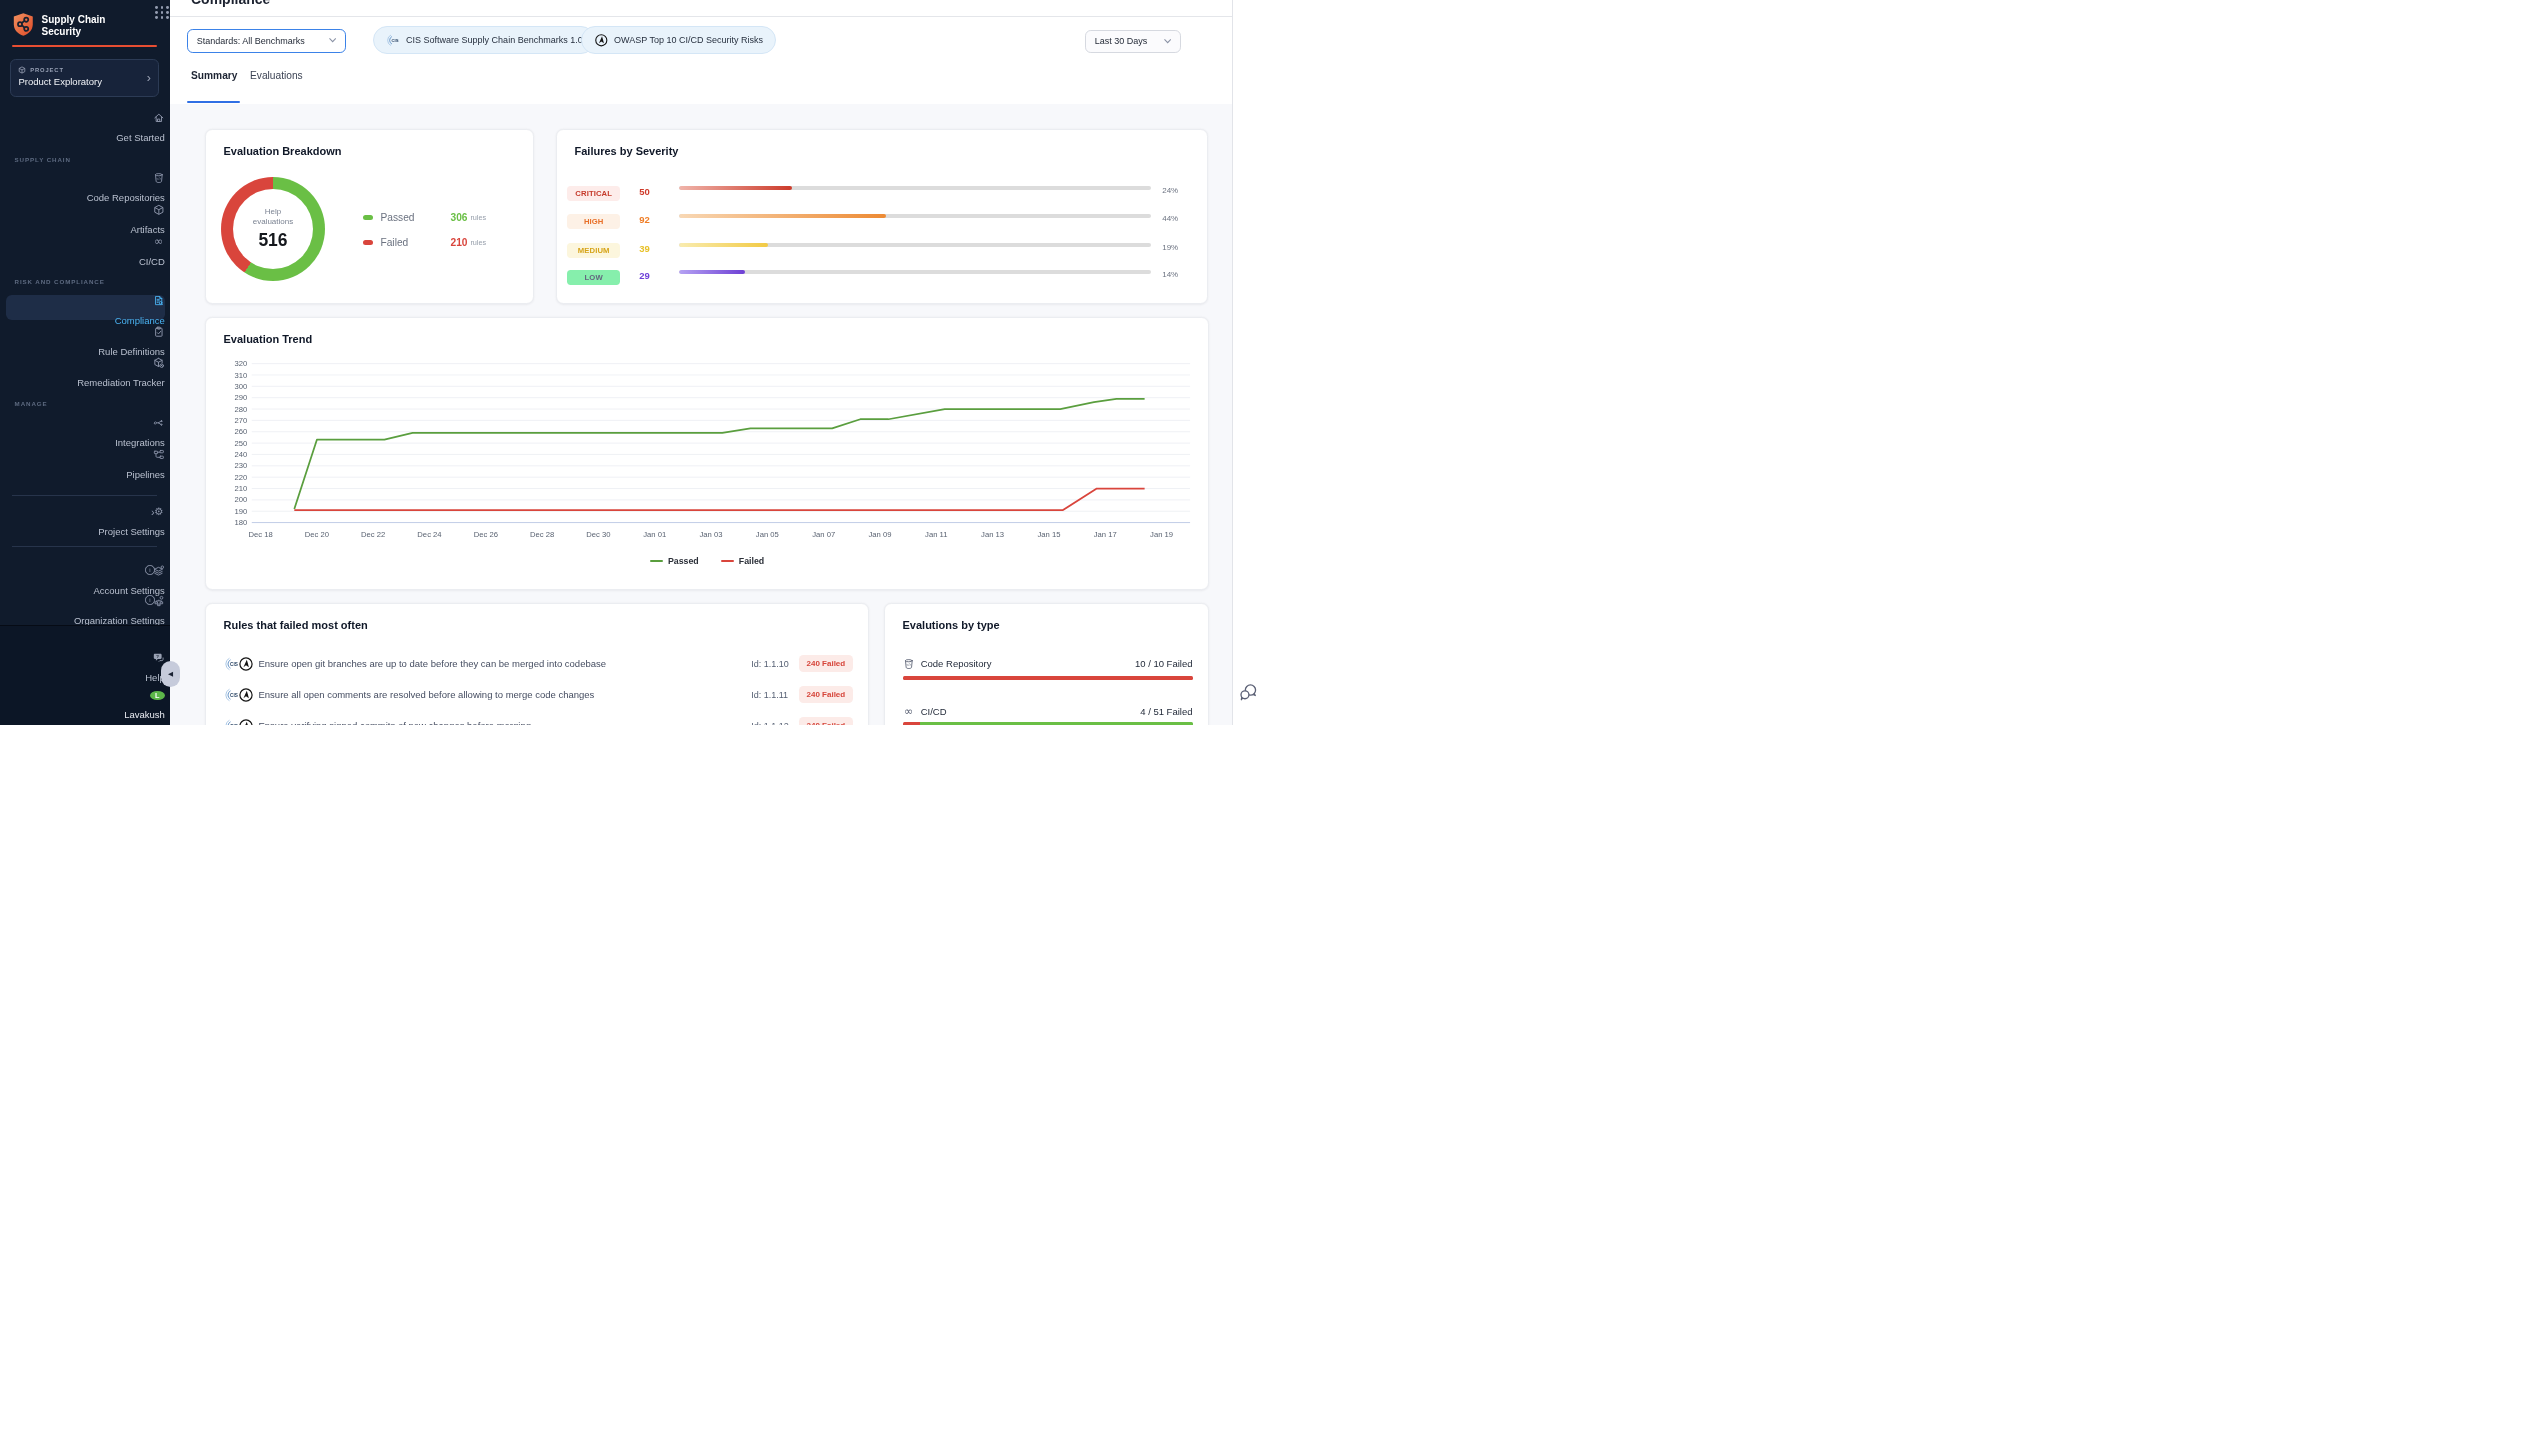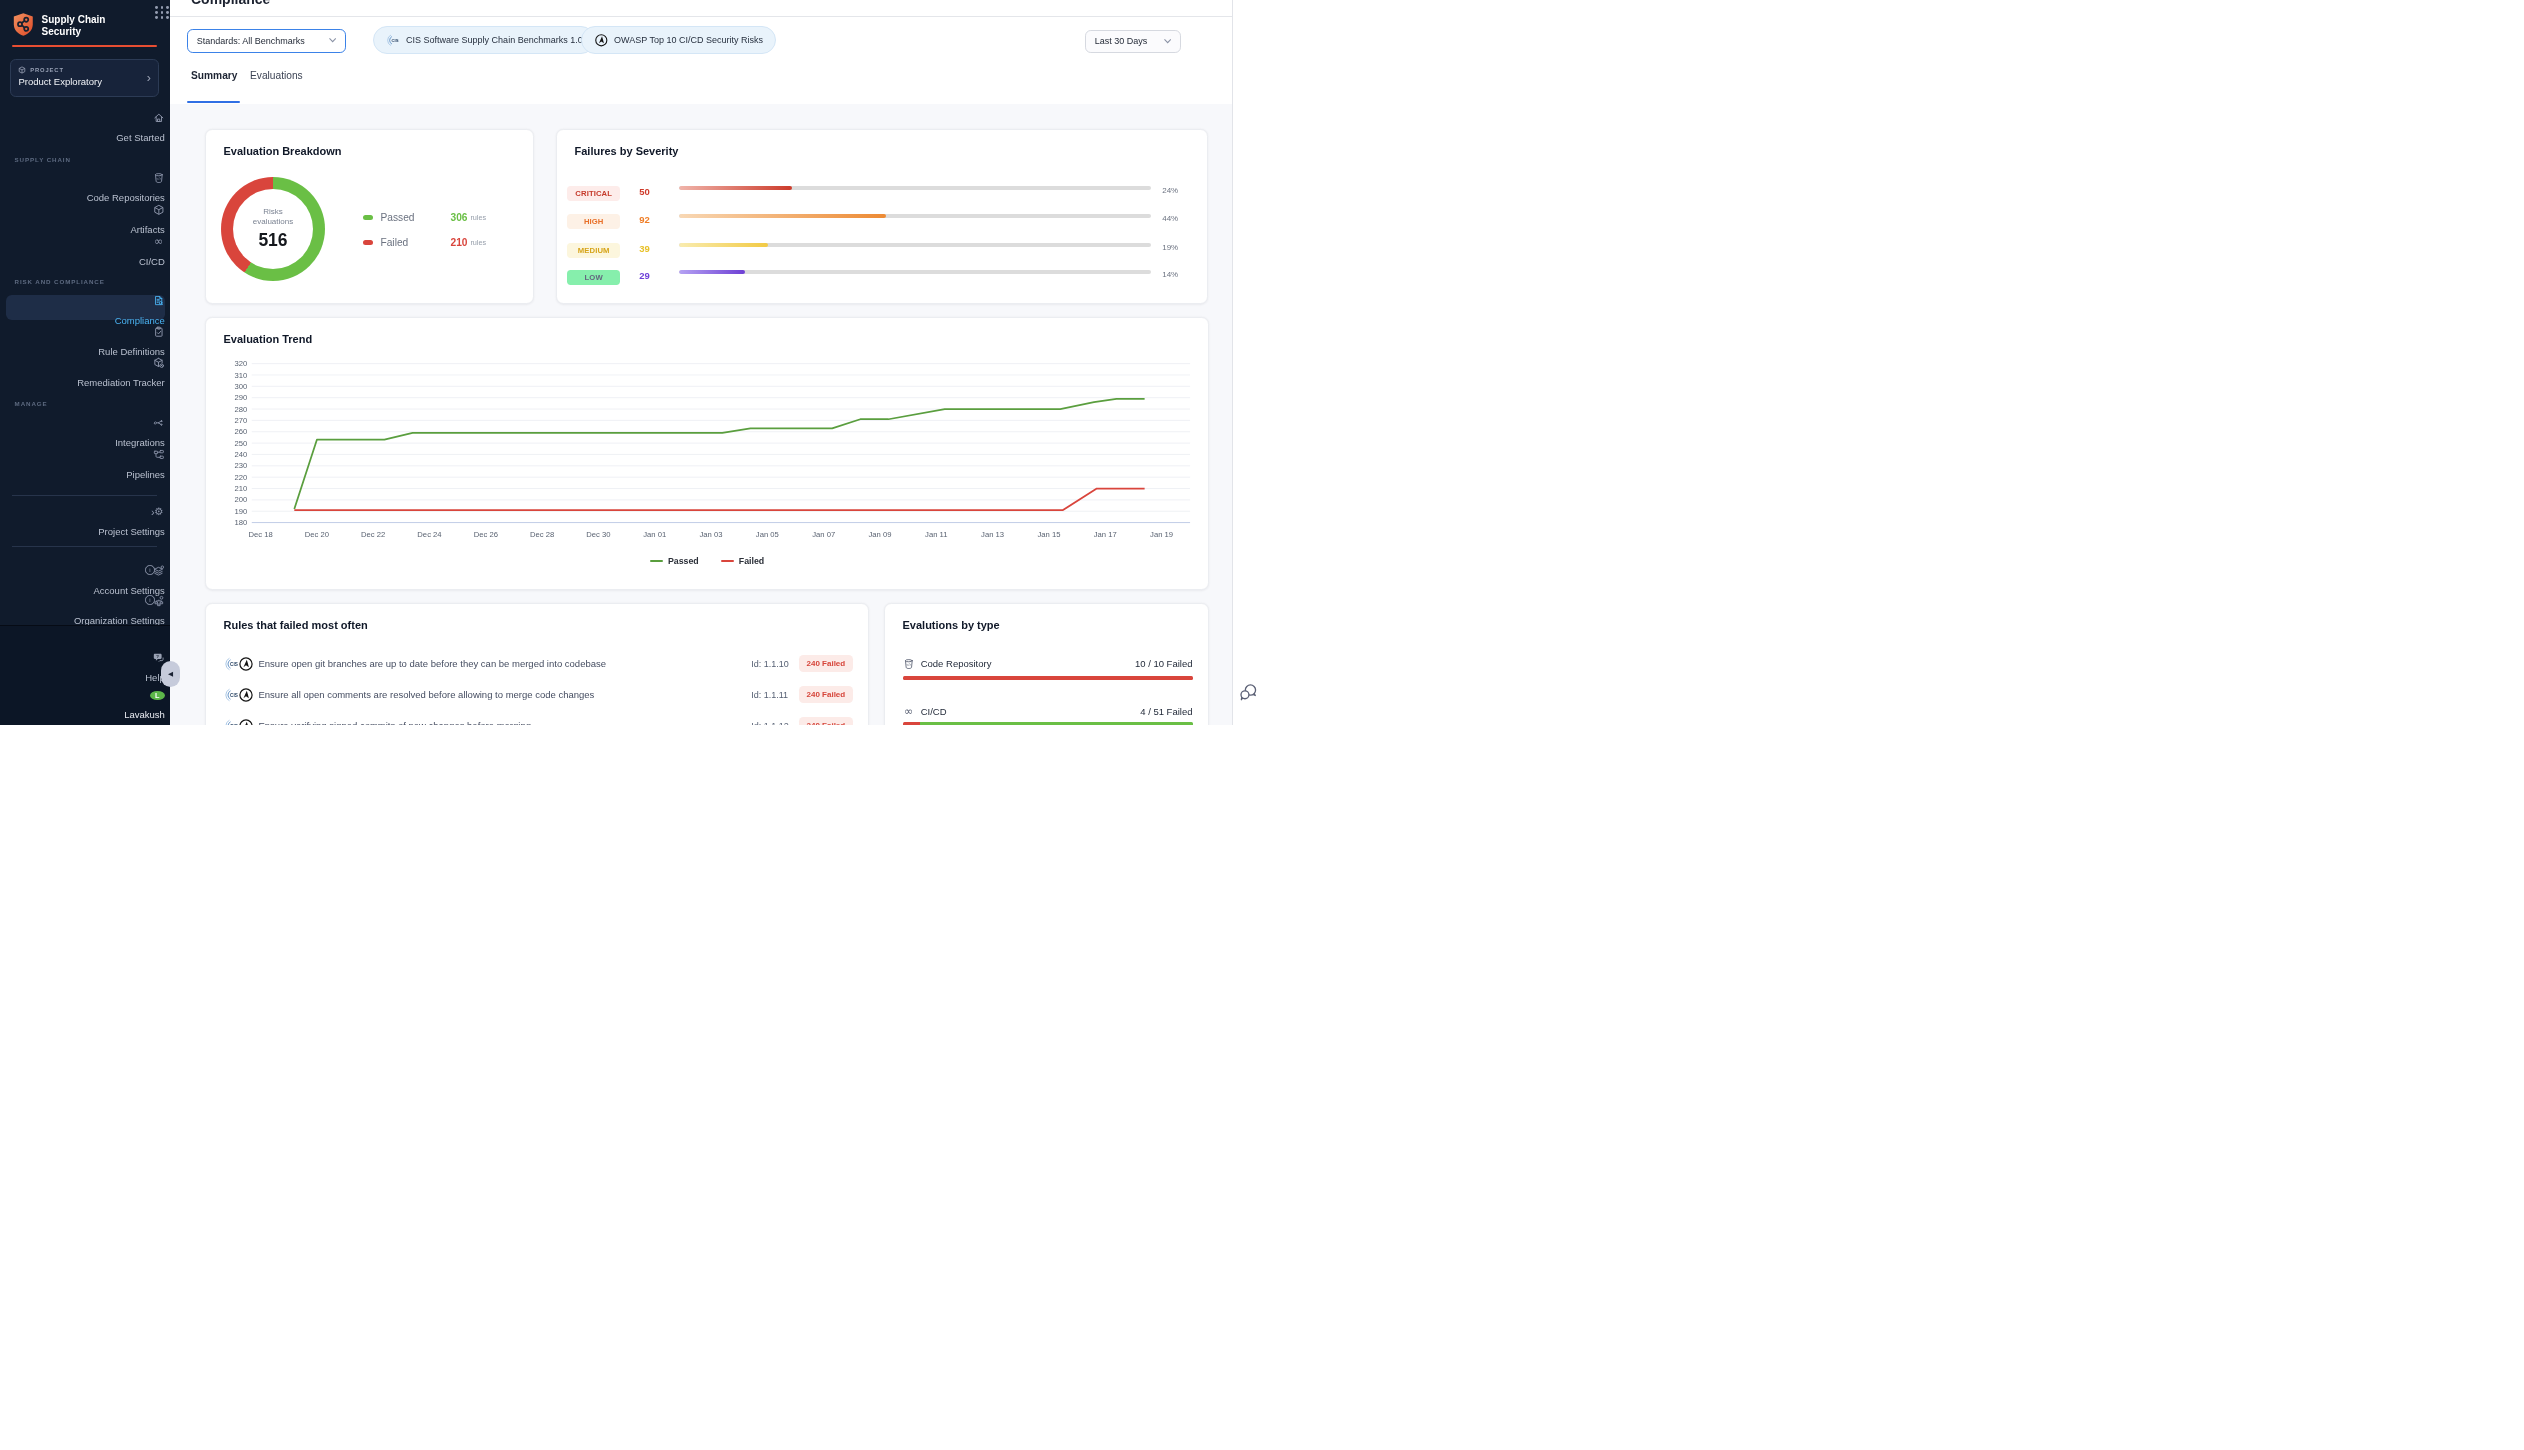--- a/index.html
+++ b/index.html
@@ -348,21 +348,21 @@
     </button>
 
     <div class="tab tab-summary">Summary</div>
     <div class="tab tab-evaluations">Evaluations</div>
     <div class="tab-underline"></div>
 
     <section class="card card-breakdown">
       <div class="card-title">Evaluation Breakdown</div>
       <div class="donut" style="background: conic-gradient(rgb(106, 191, 69) 0deg, rgb(106, 191, 69) 59.3%, rgb(217, 69, 60) 59.3%, rgb(217, 69, 60) 100%);">
         <div class="donut-hole">
-          <div class="donut-label">Risks evaluations</div>
+          <div class="donut-label">Help evaluations</div>
           <div class="donut-total">516</div>
         </div>
       </div>
       <div class="bd-legend-row" style="top:80px">
         <span class="bd-marker" style="background: rgb(106, 191, 69);"></span>
         <span class="bd-name">Passed</span>
         <span class="bd-count" style="color: rgb(106, 191, 69);">306</span>
         <span class="bd-unit">rules</span>
       </div>
       <div class="bd-legend-row" style="top:105px">

